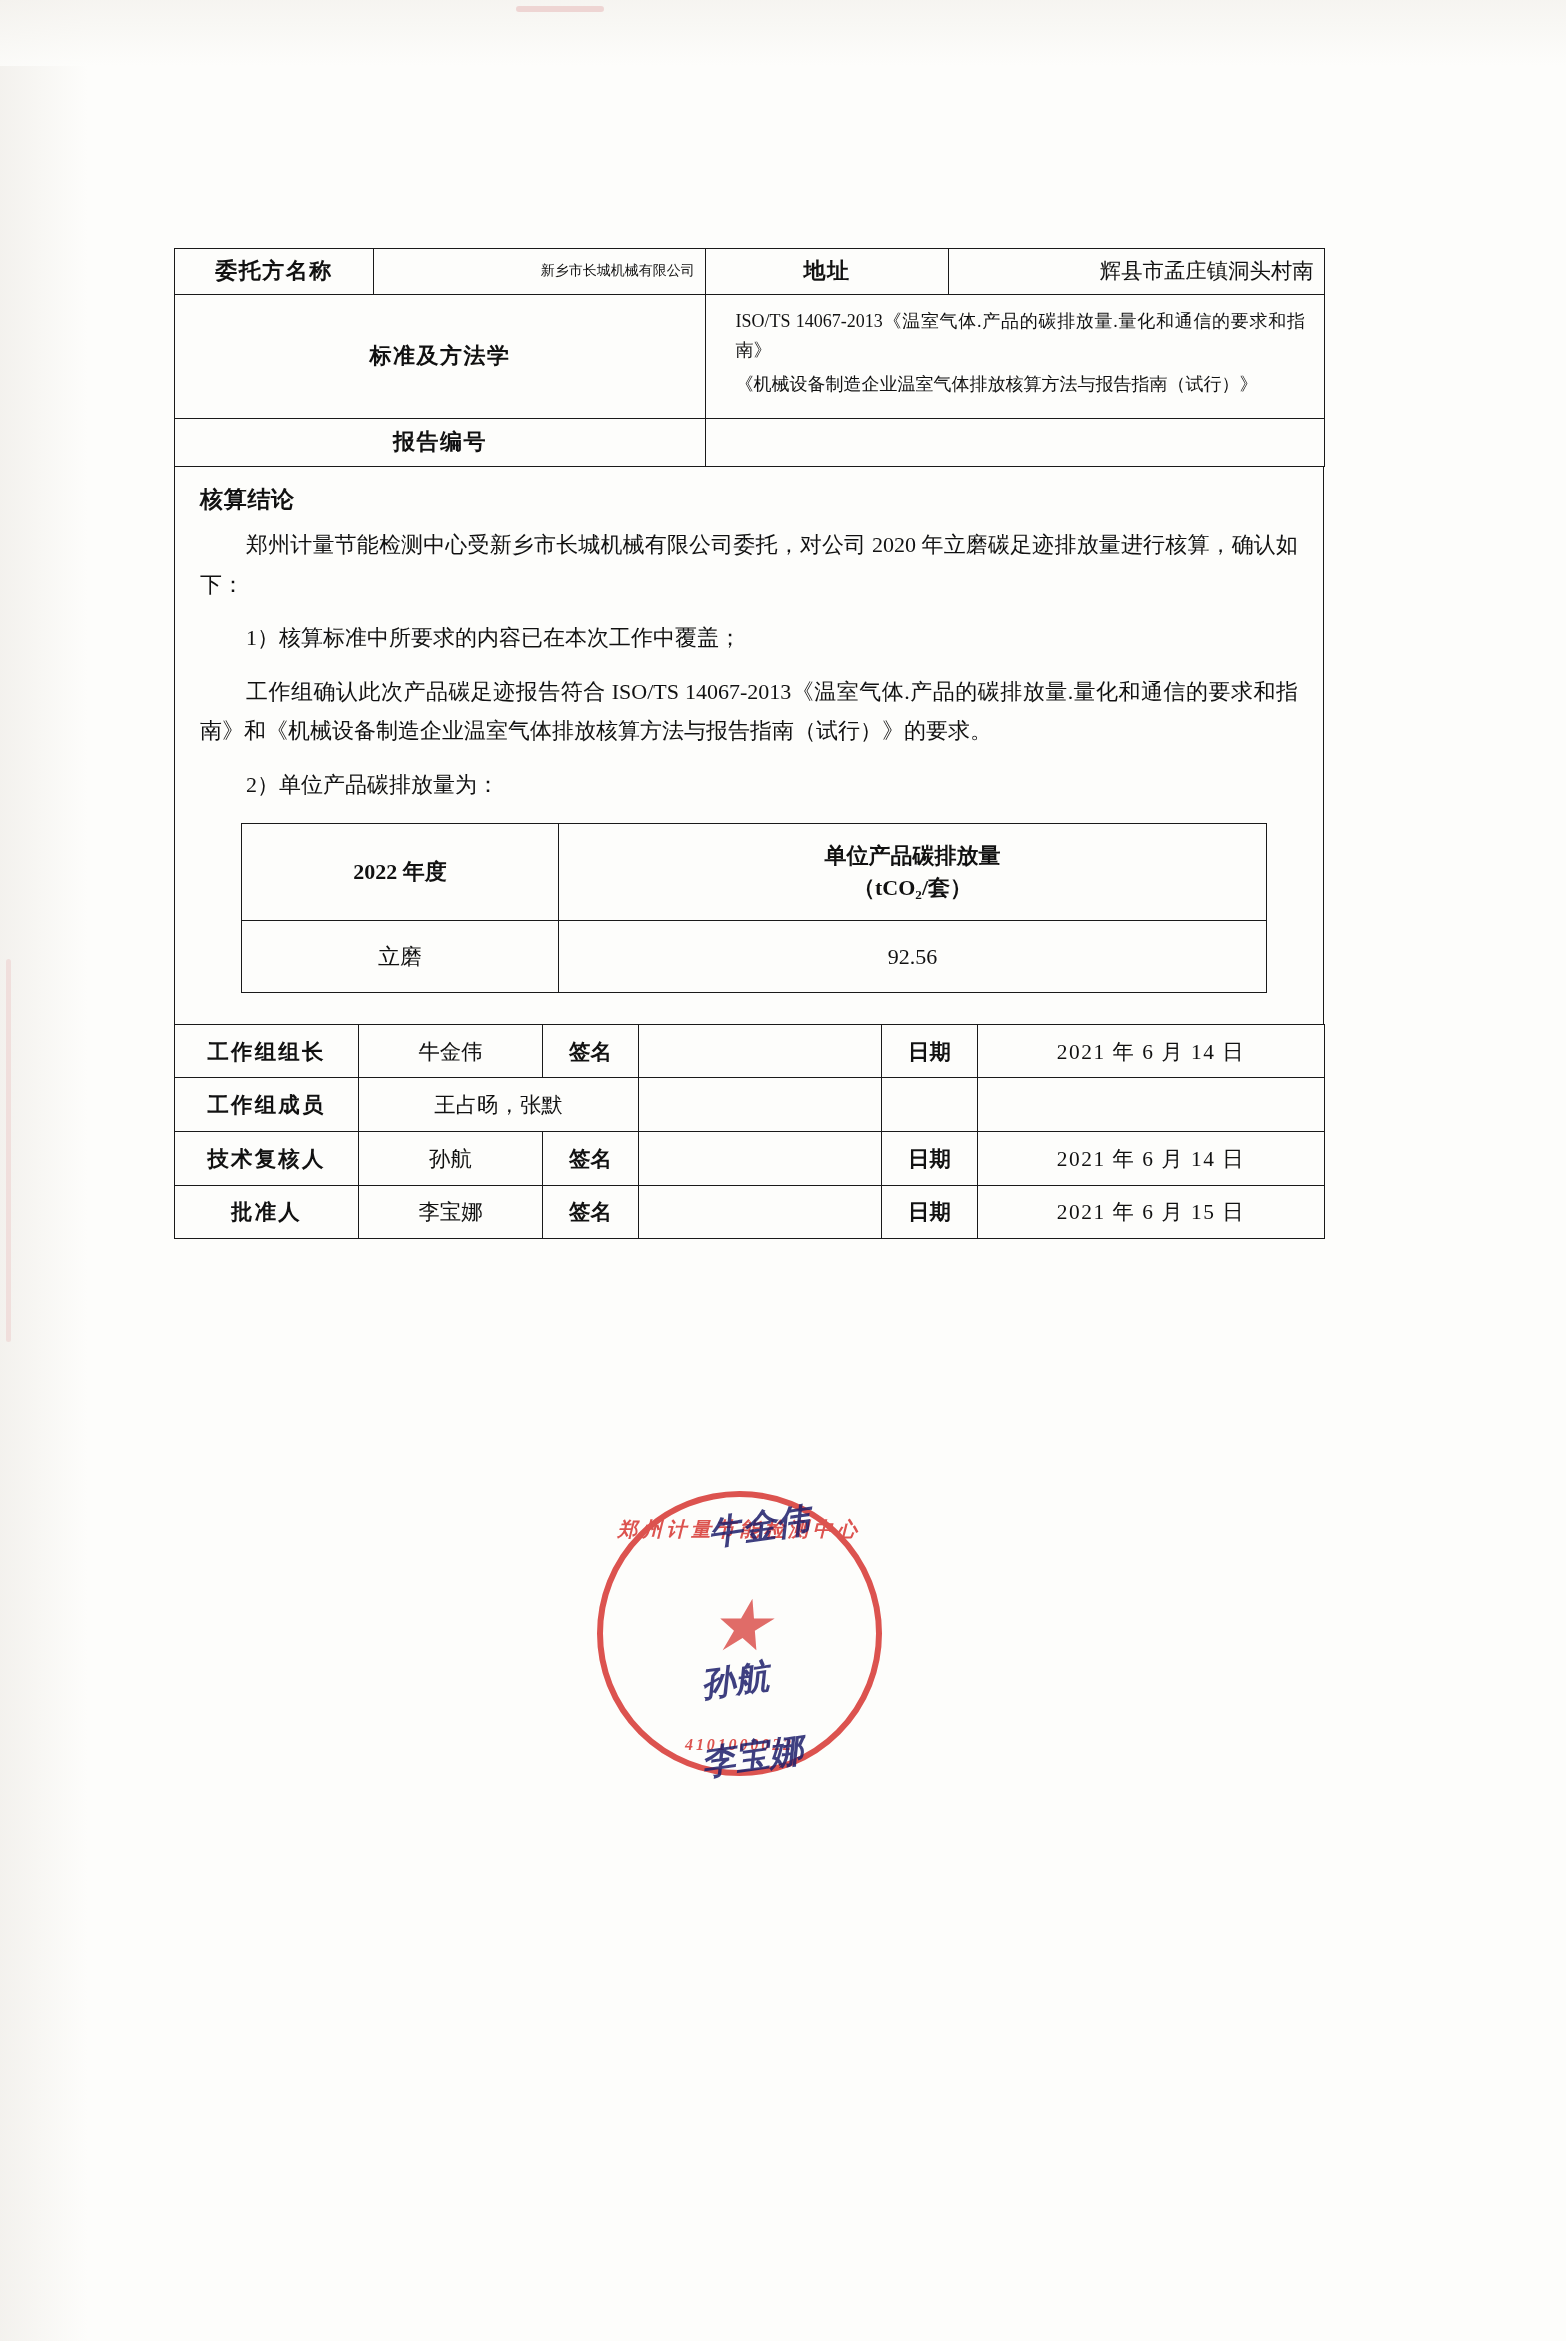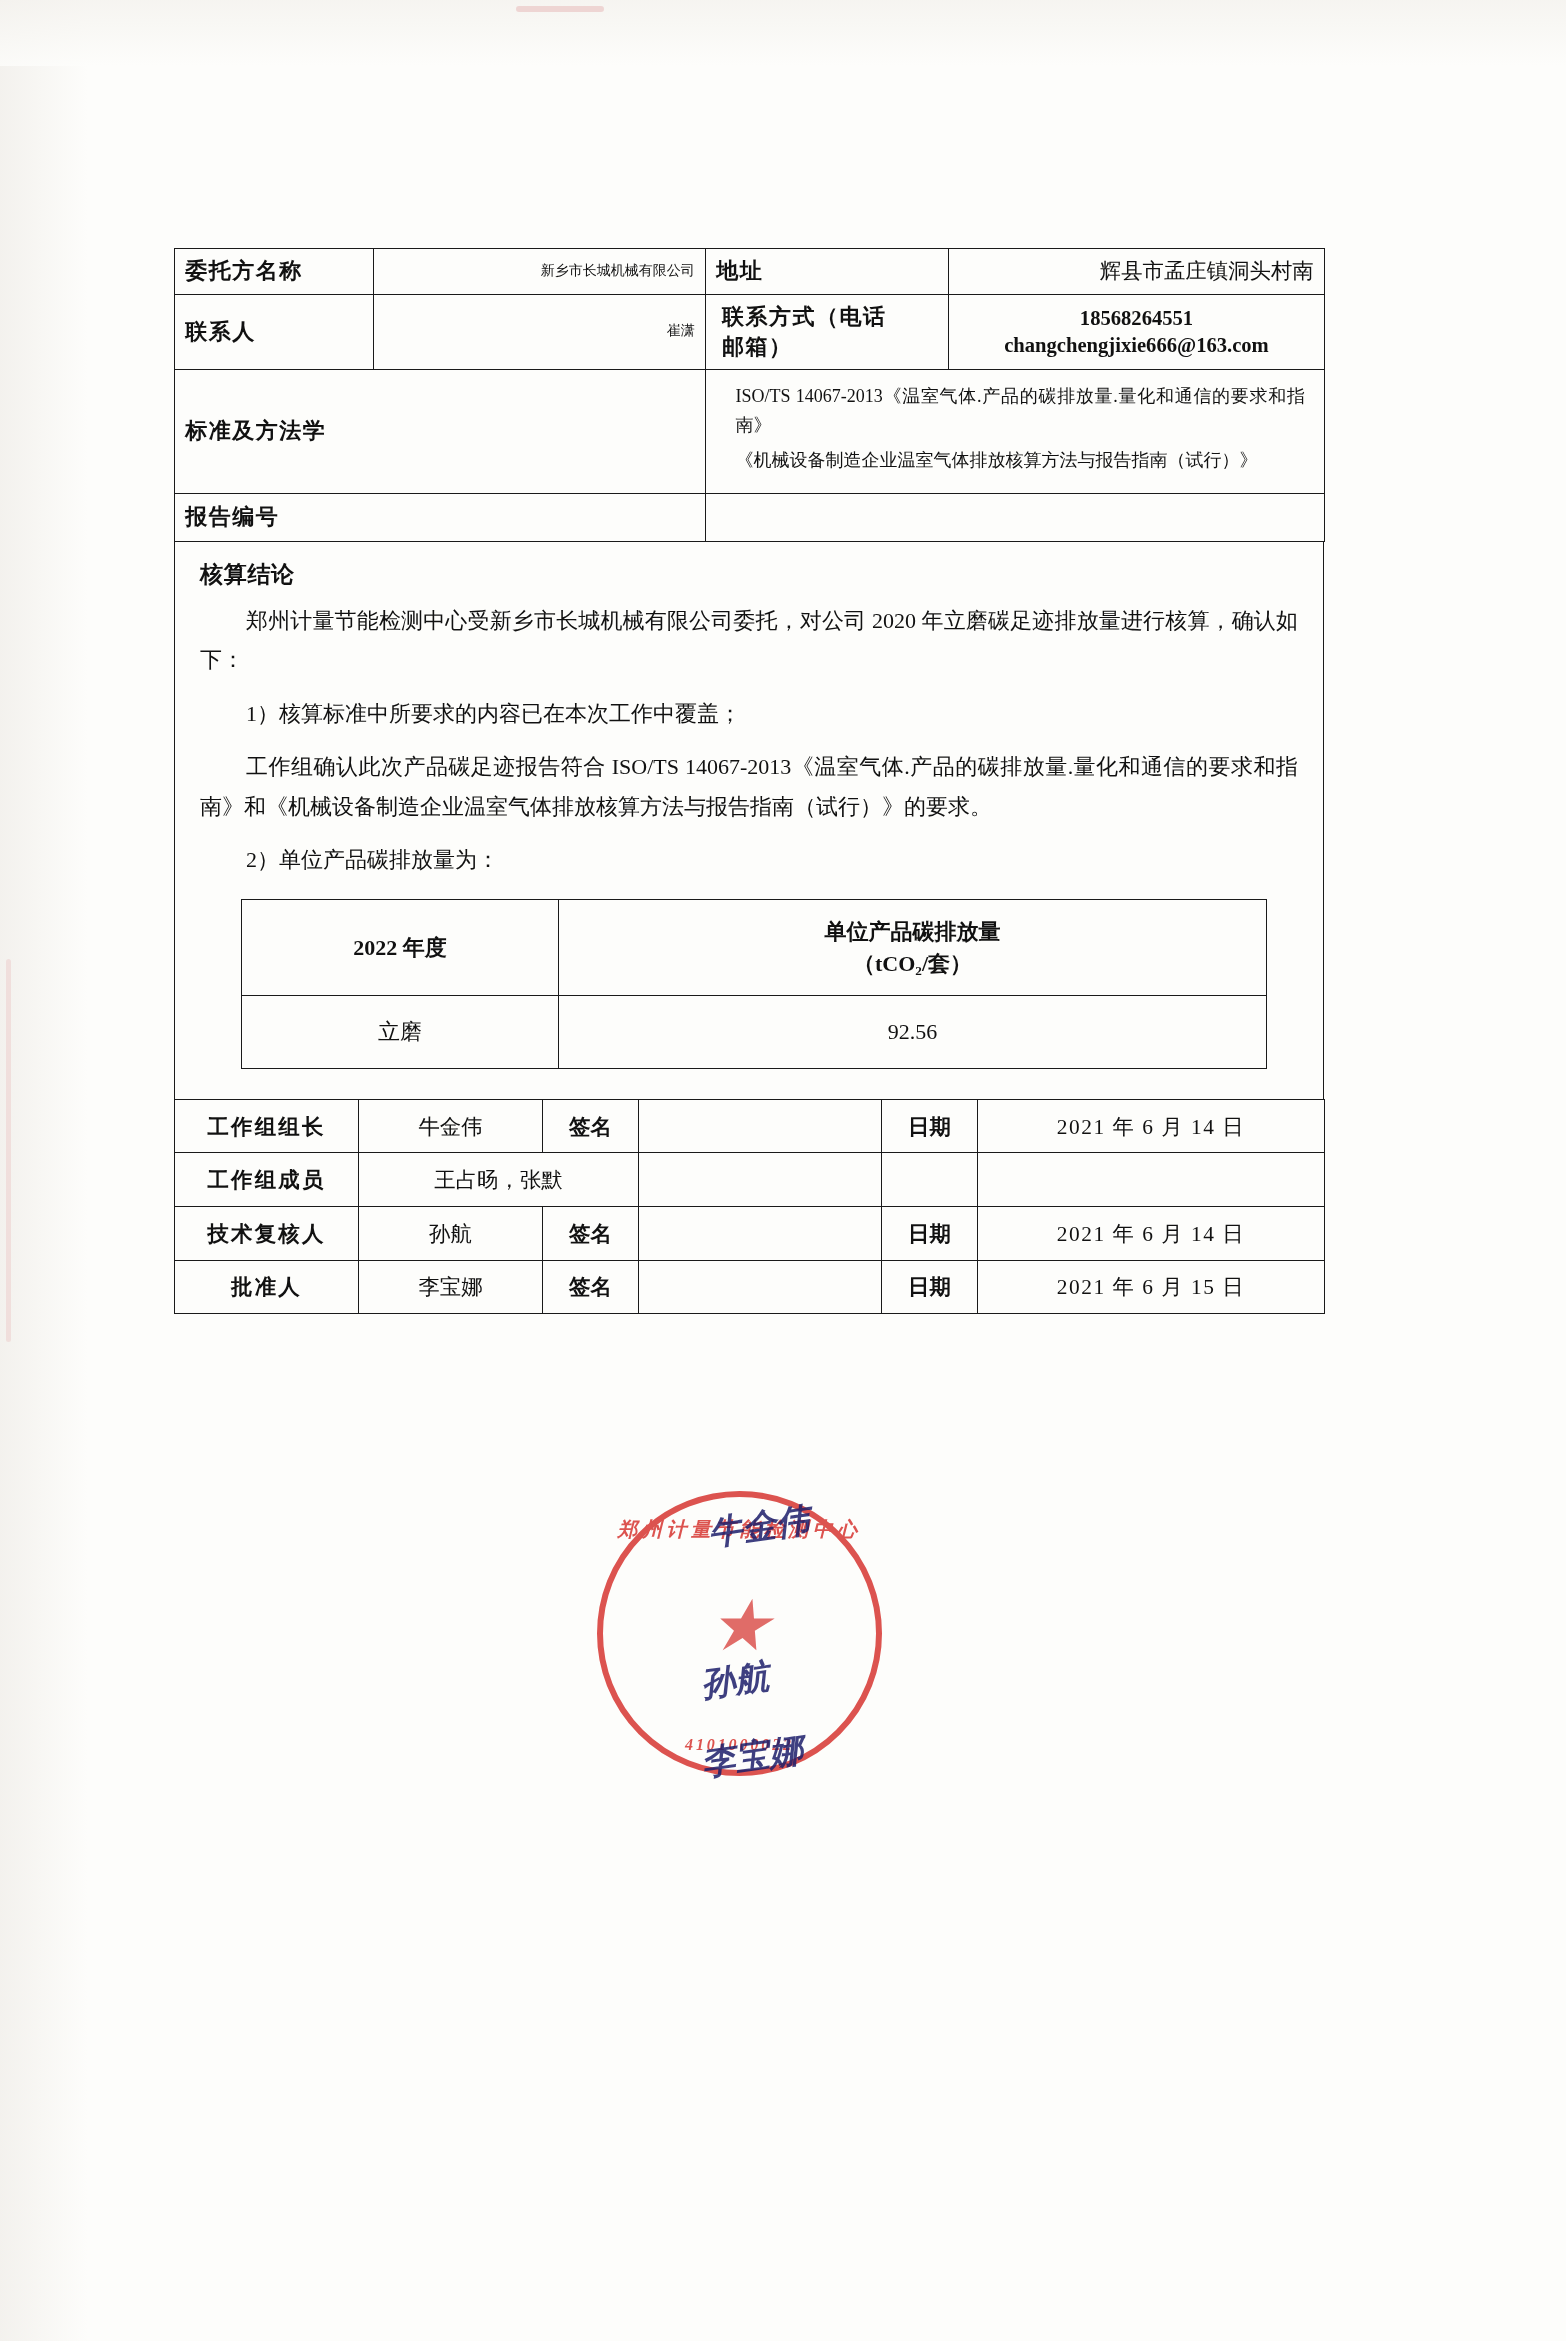--- a/index.html
+++ b/index.html
@@ -57,21 +57,21 @@
   }
   table.main td {
     border: 1.5px solid #1a1a1a;
     padding: 0;
     vertical-align: middle;
   }
   .cell-pad {
     padding: 7.4px 10.3px;
   }
   .lbl {
-    text-align: left;
+    text-align: center;
     font-weight: bold;
     font-size: 22px;
     letter-spacing: 1.5px;
   }
   .val-left {
     text-align: right;
     font-size: 14px;
     line-height: 1.35;
   }
   .val-center {
@@ -235,38 +235,20 @@
             <div class="cell-pad lbl">委托方名称</div>
           </td>
           <td>
             <div class="cell-pad val-left">新乡市长城机械有限公司</div>
           </td>
           <td>
             <div class="cell-pad lbl">地址</div>
           </td>
           <td>
             <div class="cell-pad val-center">辉县市孟庄镇洞头村南</div>
-          </td>
-        </tr>
-        <tr>
-          <td>
-            <div class="cell-pad lbl">联系人</div>
-          </td>
-          <td>
-            <div class="cell-pad val-left" style="padding-left:22px;">崔潇</div>
-          </td>
-          <td>
-            <div class="cell-pad lbl" style="text-align:left;padding-left:16px;line-height:1.35;white-space:pre-line;">联系方式（电话
-邮箱）</div>
-          </td>
-          <td>
-            <div class="cell-pad contact-block">
-              <div>18568264551</div>
-              <div>changchengjixie666@163.com</div>
-            </div>
           </td>
         </tr>
         <tr>
           <td colspan="2">
             <div class="cell-pad lbl">标准及方法学</div>
           </td>
           <td colspan="2">
             <div class="std-block">
               <p class="std-line-1">ISO/TS 14067-2013《温室气体.产品的碳排放量.量化和通信的要求和指南》</p>
               <p>《机械设备制造企业温室气体排放核算方法与报告指南（试行）》</p>

